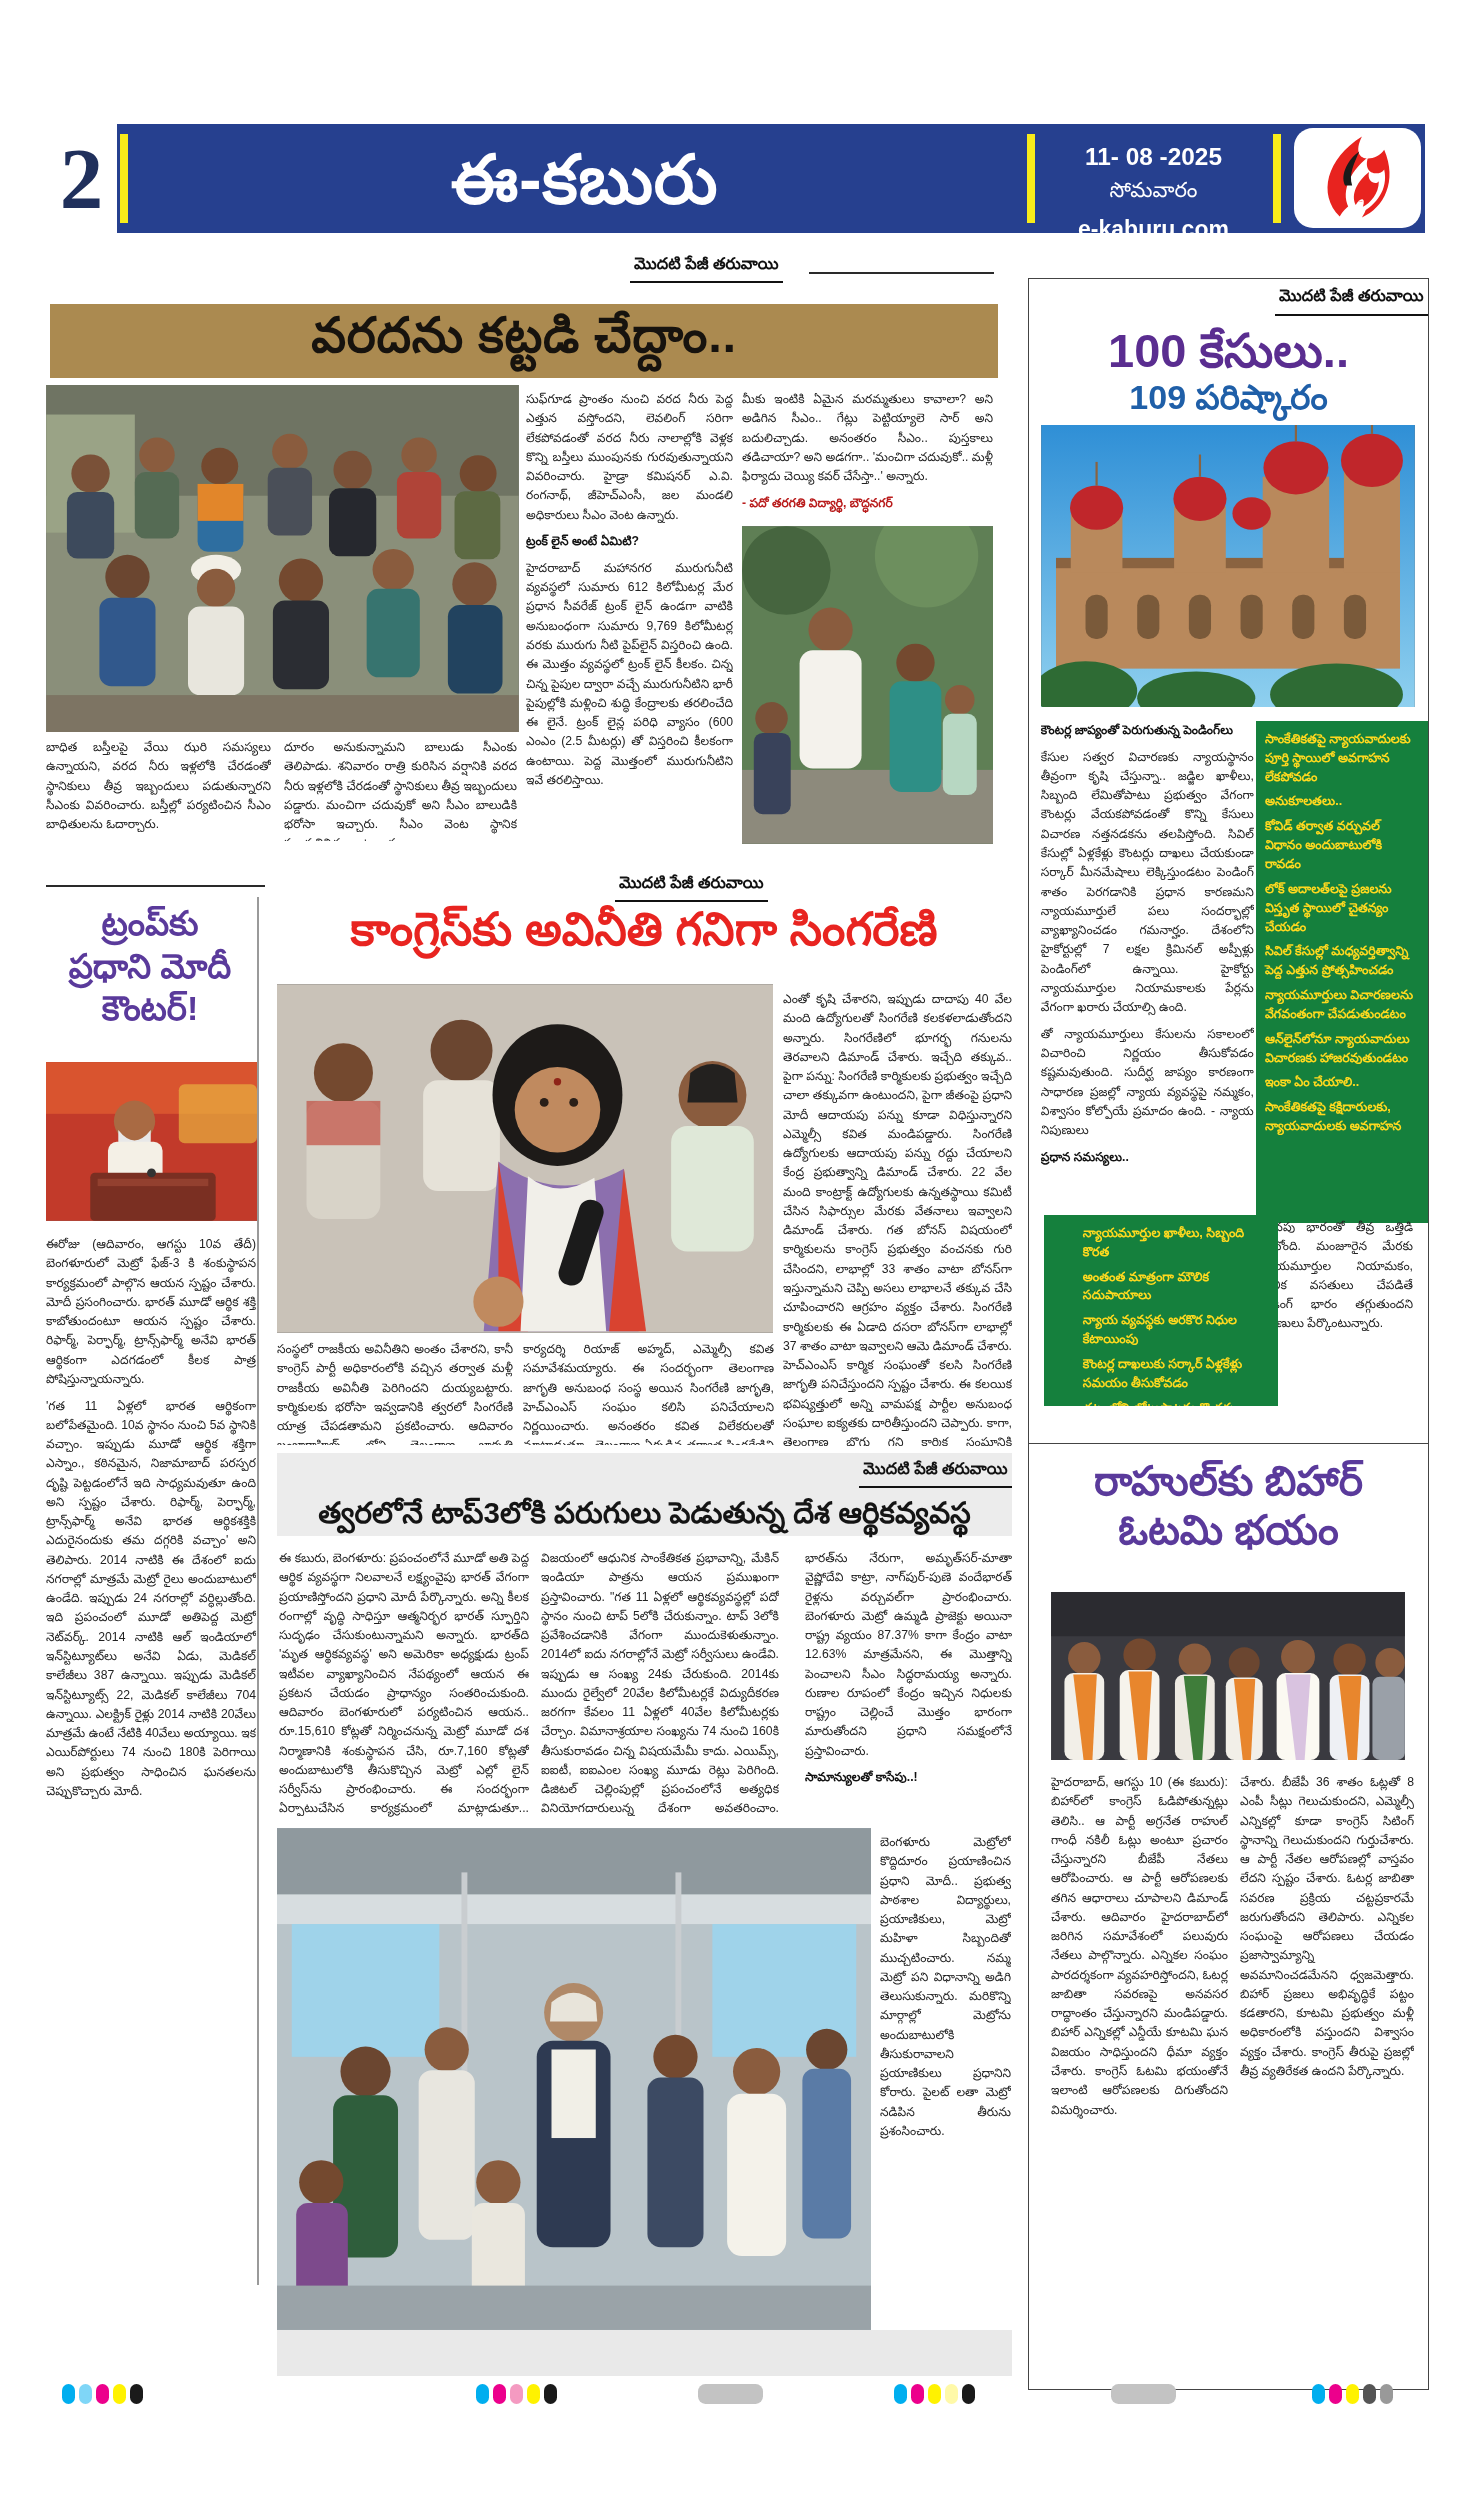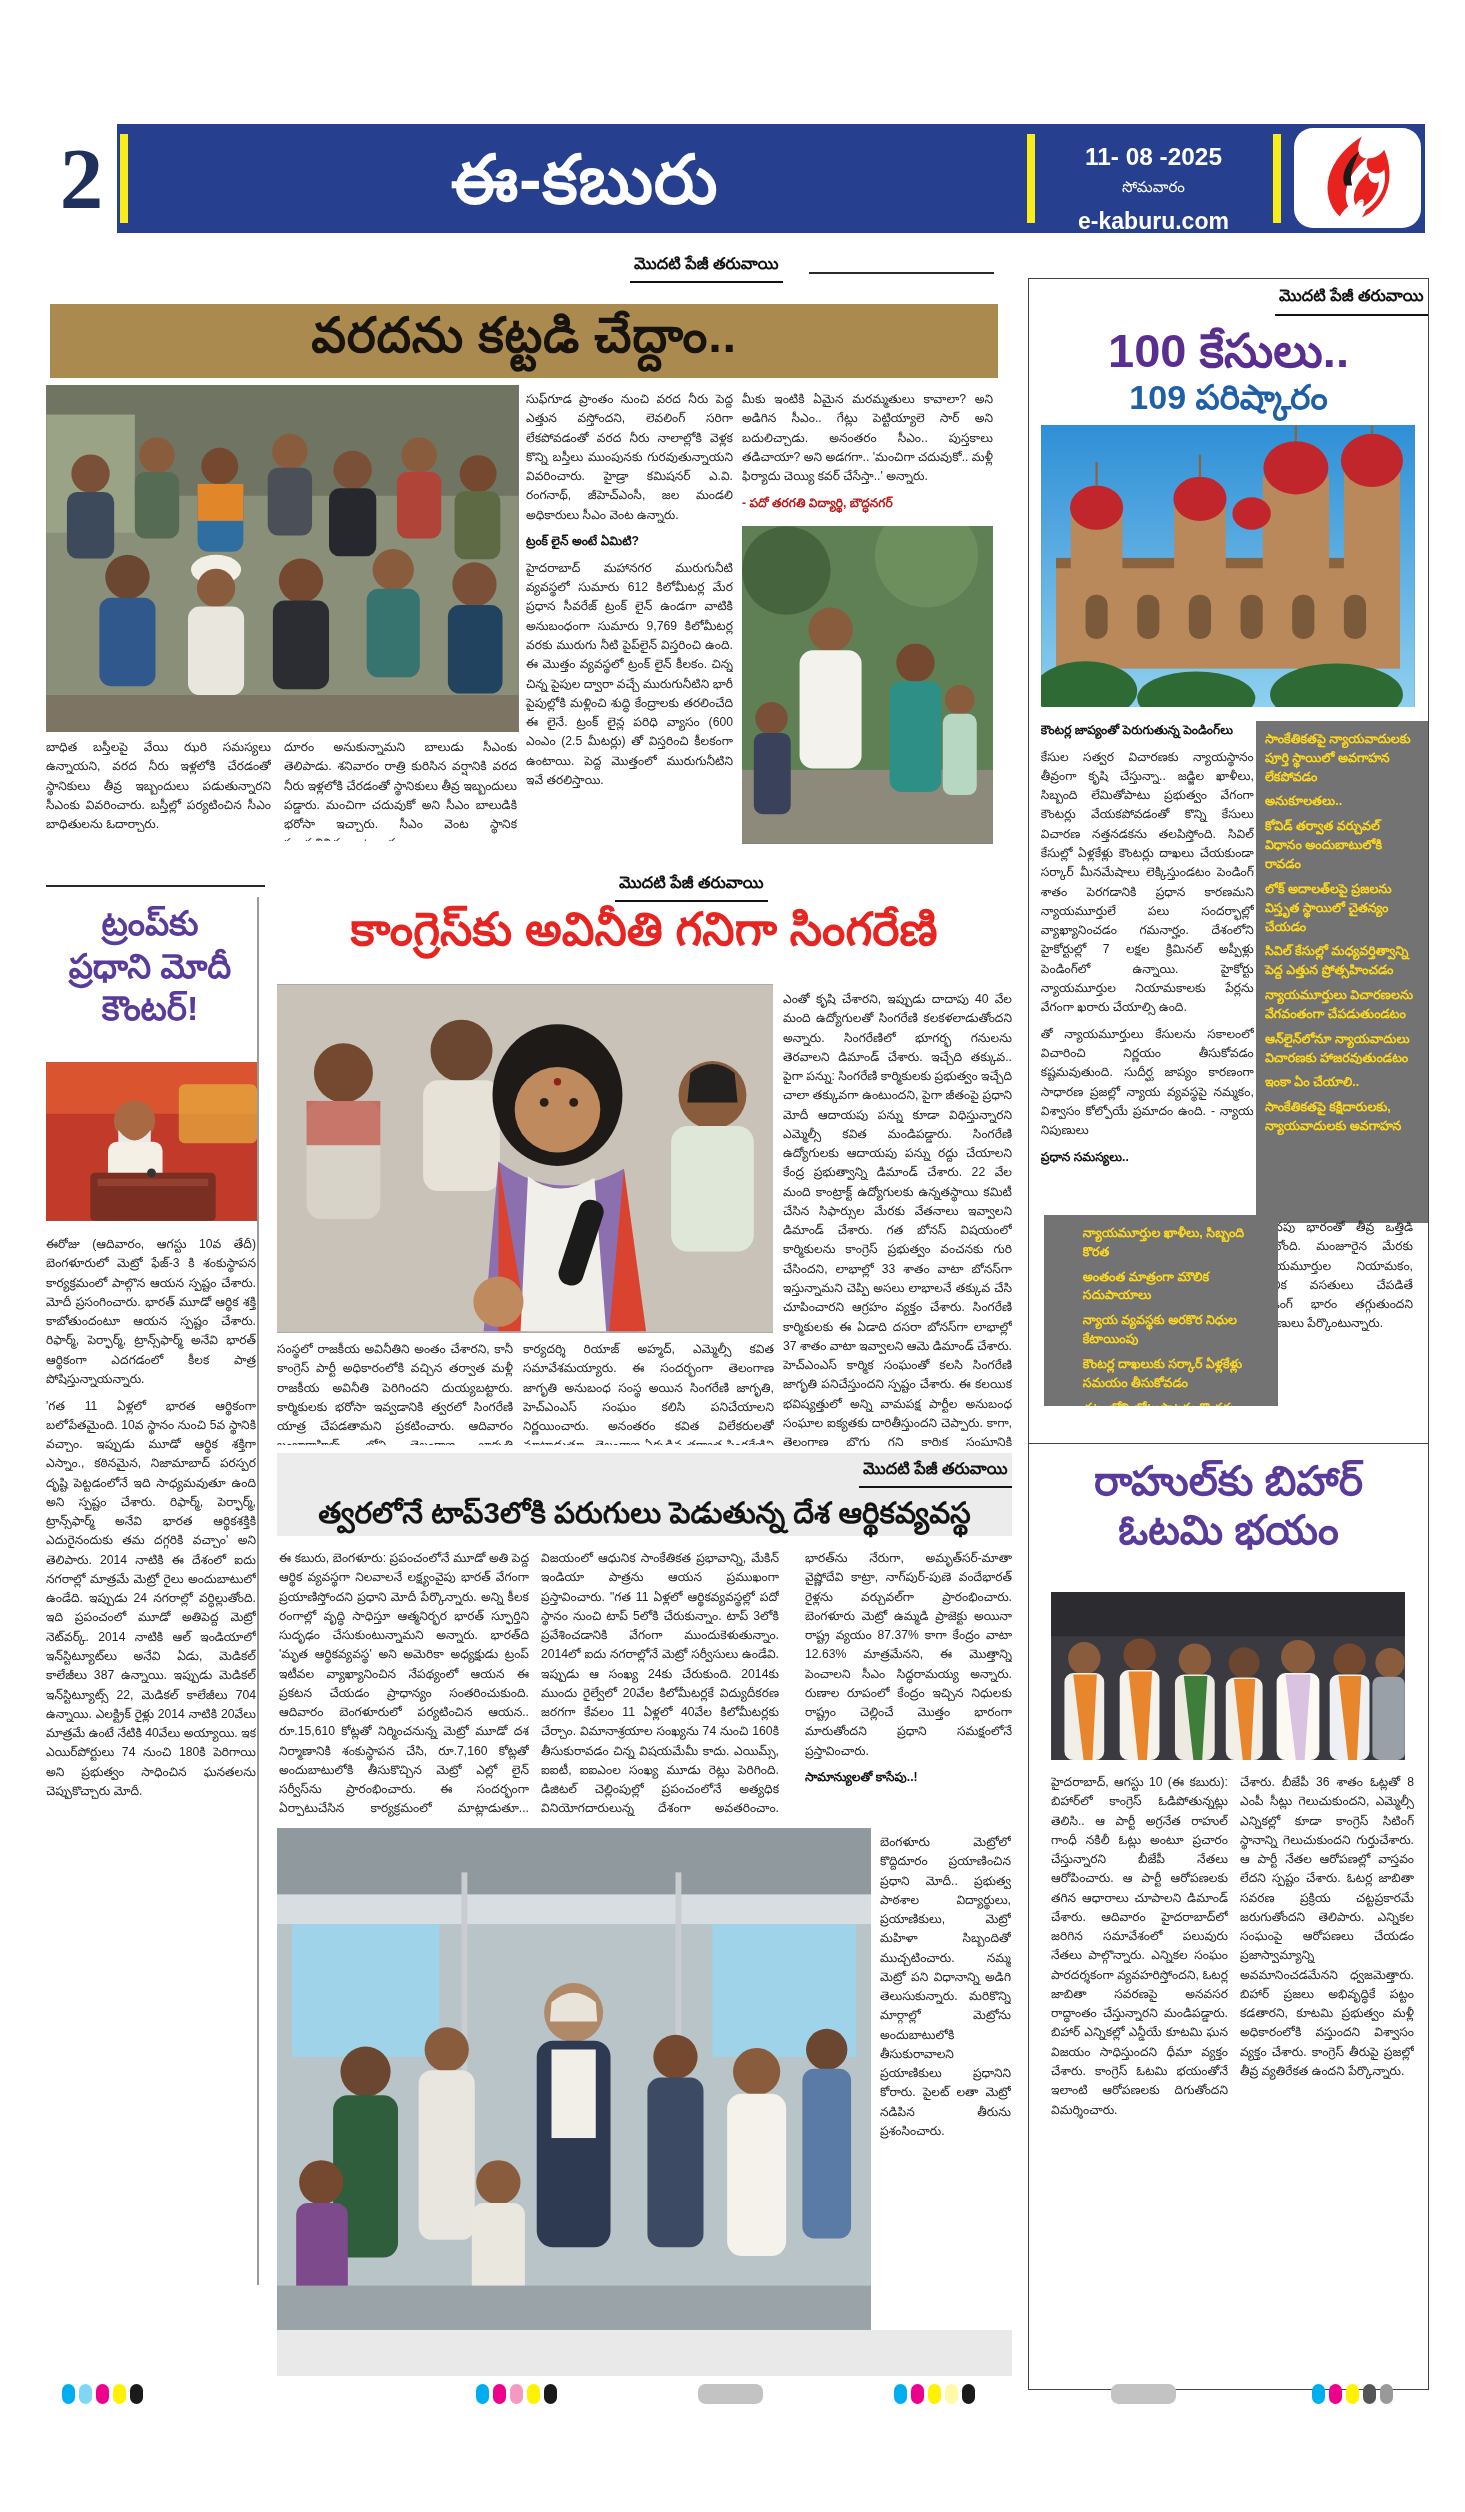--- a/index.html
+++ b/index.html
@@ -7,42 +7,42 @@
         font-family:"Liberation Sans","DejaVu Sans",sans-serif;color:#1c1c1c;}
   .abs{position:absolute;}
   
   .hdr{background:#26408f;}
   .numbox{background:#ffffff;display:flex;align-items:center;justify-content:center;}
   .pagenum{font-family:"Liberation Serif","DejaVu Serif",serif;font-size:87px;font-weight:bold;color:#20305c;line-height:1;}
   .ybar{background:#f8ec1a;}
   .masthead{color:#ffffff;font-size:68px;font-weight:800;text-align:center;line-height:1;letter-spacing:0.7px;}
   .hdate{color:#ffffff;text-align:center;margin-top:13px;}
   .hdate .d1{font-size:24.4px;font-weight:800;}
-  .hdate .d2{font-size:15px;margin-top:7.4px;}
+  .hdate .d2{font-size:21px;margin-top:7.4px;}
   .hdate .d3{font-size:23px;font-weight:800;margin-top:8.9px;}
   .logobox{background:#ffffff;border-radius:19px;display:flex;align-items:center;justify-content:center;}
   
   .kicker{font-size:16.2px;font-weight:800;color:#111;text-align:right;}
   .kicker span{display:inline-block;border-bottom:2.2px solid #111;padding:0 4.4px 4.4px 4.4px;}
   .rule{background:#2a2a2a;}
   .vline{background:#9a9a9a;}
   .body{font-size:12.2px;line-height:1.58;text-align:justify;overflow:hidden;color:#222;}
   .body p{margin:0 0 7.4px 0;text-indent:0;}
   .bold{font-weight:800;color:#111;}
   .photo{overflow:hidden;background:#777;}
   .photo svg{display:block;}
   
   .goldband{background:#ab8a50;display:flex;align-items:center;justify-content:center;}
   .flood-headline{font-size:49px;font-weight:800;color:#17130e;letter-spacing:0.7px;white-space:nowrap;}
   .byline{font-weight:800;color:#b91c1c;}
   
   .railbox{border:1.5px solid #444;background:#fff;}
   .cases-h1{font-size:47px;font-weight:800;color:#5a2d90;text-align:center;line-height:1.05;}
   .cases-h2{font-size:34px;font-weight:800;color:#1f5fa8;text-align:center;line-height:1.05;margin-top:4.4px;}
-  .purplebox{background:#737373;color:#ffd91f;font-size:12.6px;line-height:1.5;padding:8.9px 8.9px;overflow:hidden;font-weight:700;}
+  .purplebox{background:#15803d;color:#ffd91f;font-size:12.6px;line-height:1.5;padding:8.9px 8.9px;overflow:hidden;font-weight:700;}
   .purplebox p{margin:0 0 5.9px 0;}
   
   .trump-h{font-size:34px;font-weight:800;color:#5a3a9b;text-align:center;line-height:1.25;white-space:pre-line;}
   
   .sing-h{font-size:46px;font-weight:800;color:#e82420;text-align:center;white-space:nowrap;}
   
   .graybox{background:#ececec;}
   .eco-h{font-size:29.5px;font-weight:800;color:#141414;text-align:center;white-space:nowrap;}
   .capstrip{background:#e9e9e9;}
   

